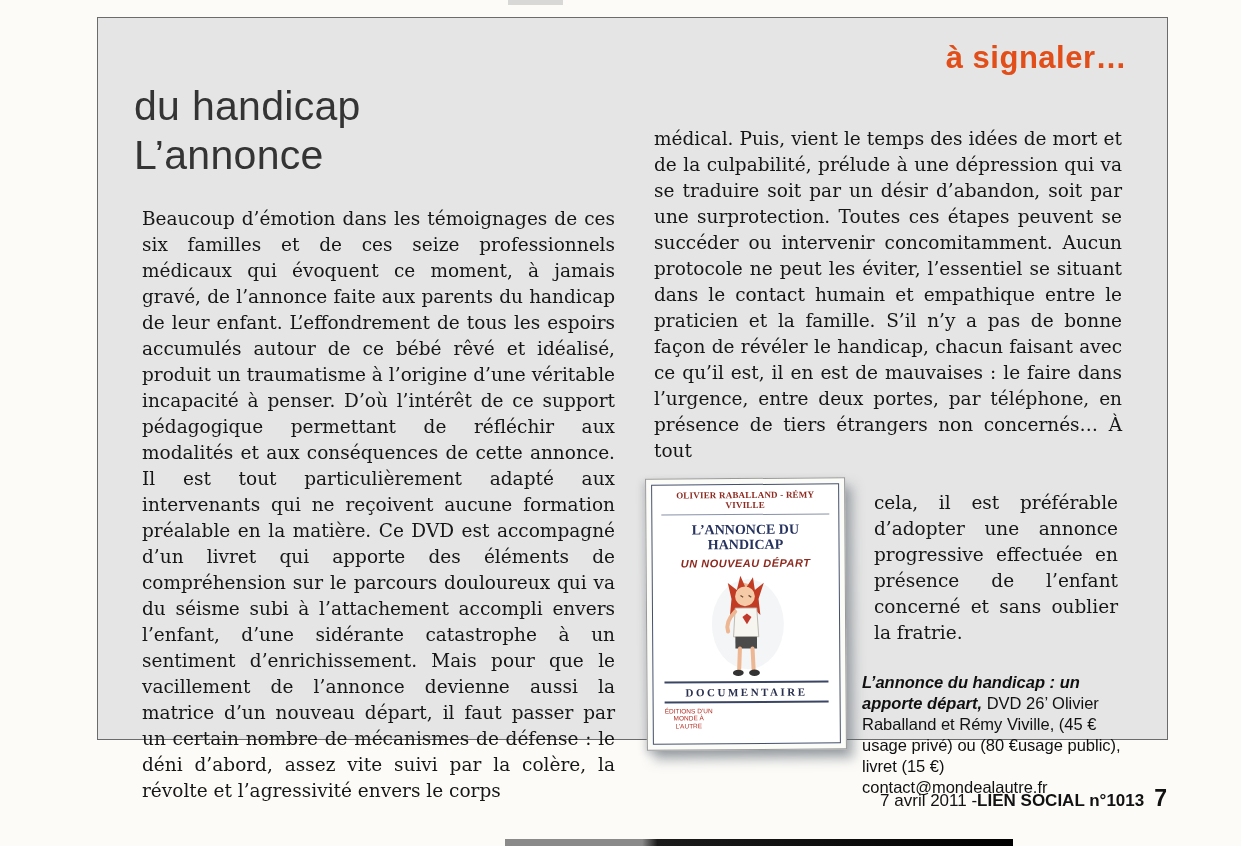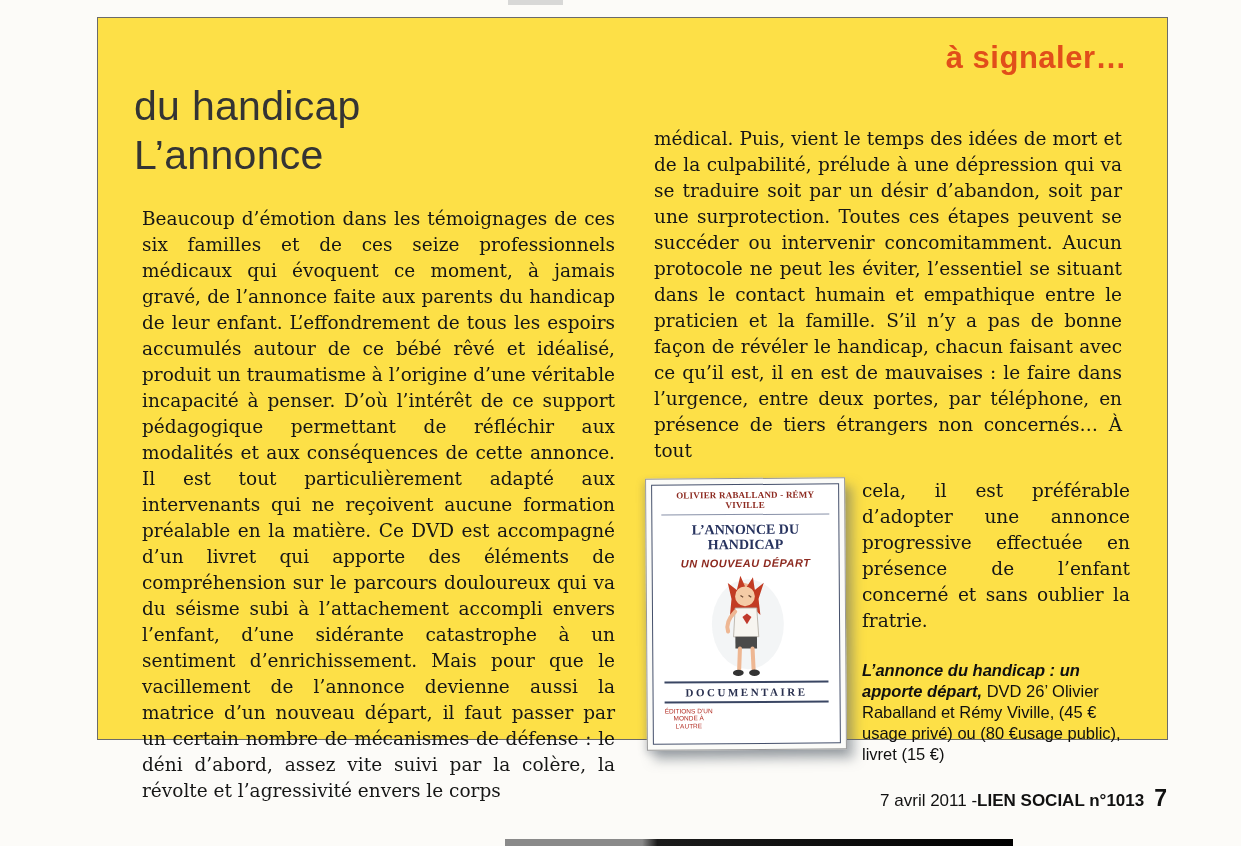--- a/index.html
+++ b/index.html
@@ -11,21 +11,21 @@
   .page {
     position: relative;
     width: 1241px; height: 846px;
     overflow: hidden;
     background: #fcfbf8;
   }
   .panel {
     position: absolute;
     left: 97px; top: 17px;
     width: 1071px; height: 723px;
-    background: #fde047;
+    background: #e5e5e5;
     border: 1px solid #6b6b6b;
     box-sizing: border-box;
   }
   .section-label {
     position: absolute;
     top: 22px; right: 40px;
     font-family: "Liberation Sans", sans-serif;
     font-size: 31px;
     font-weight: bold;
     letter-spacing: 0.5px;
@@ -126,21 +126,21 @@
     align-self: flex-start;
     margin: 4px 0 0 8px;
     width: 54px;
     font-size: 6.5px;
     line-height: 7.5px;
     color: #b5342a;
     text-align: center;
     text-transform: uppercase;
   }
   .media-right { flex: 1; min-width: 0; }
-  .wrap-text { margin: 0; }
+  .wrap-text { margin: 12px; }
   .caption {
     margin-top: 26px;
     font-family: "Liberation Sans", sans-serif;
     font-size: 16.5px;
     line-height: 21px;
     color: #101010;
   }
   .caption-p { margin: 0; }
   .caption-title { font-weight: bold; font-style: italic; }
   .footer {
@@ -223,20 +223,21 @@
           </div>
         </figure>
 
         <div class="media-right">
           <p class="body-text wrap-text" lang="fr">cela, il est préférable d’adopter une annonce progressive effectuée en présence de l’enfant concerné et sans oublier la fratrie.</p>
 
           <div class="caption">
             <p class="caption-p">
               <span class="caption-title">L’annonce du handicap : un apporte départ,</span><span class="caption-details"> DVD 26’ Olivier Raballand et Rémy Viville, (45 € usage privé) ou (80 €usage public), livret (15 €)</span>
             </p>
+            <div class="caption-line">contact@mondealautre.fr</div>
           </div>
         </div>
 
       </div>
     </div>
 
   </div>
 
   <div class="footer">
     <span class="footer-date">7 avril 2011 - </span>

